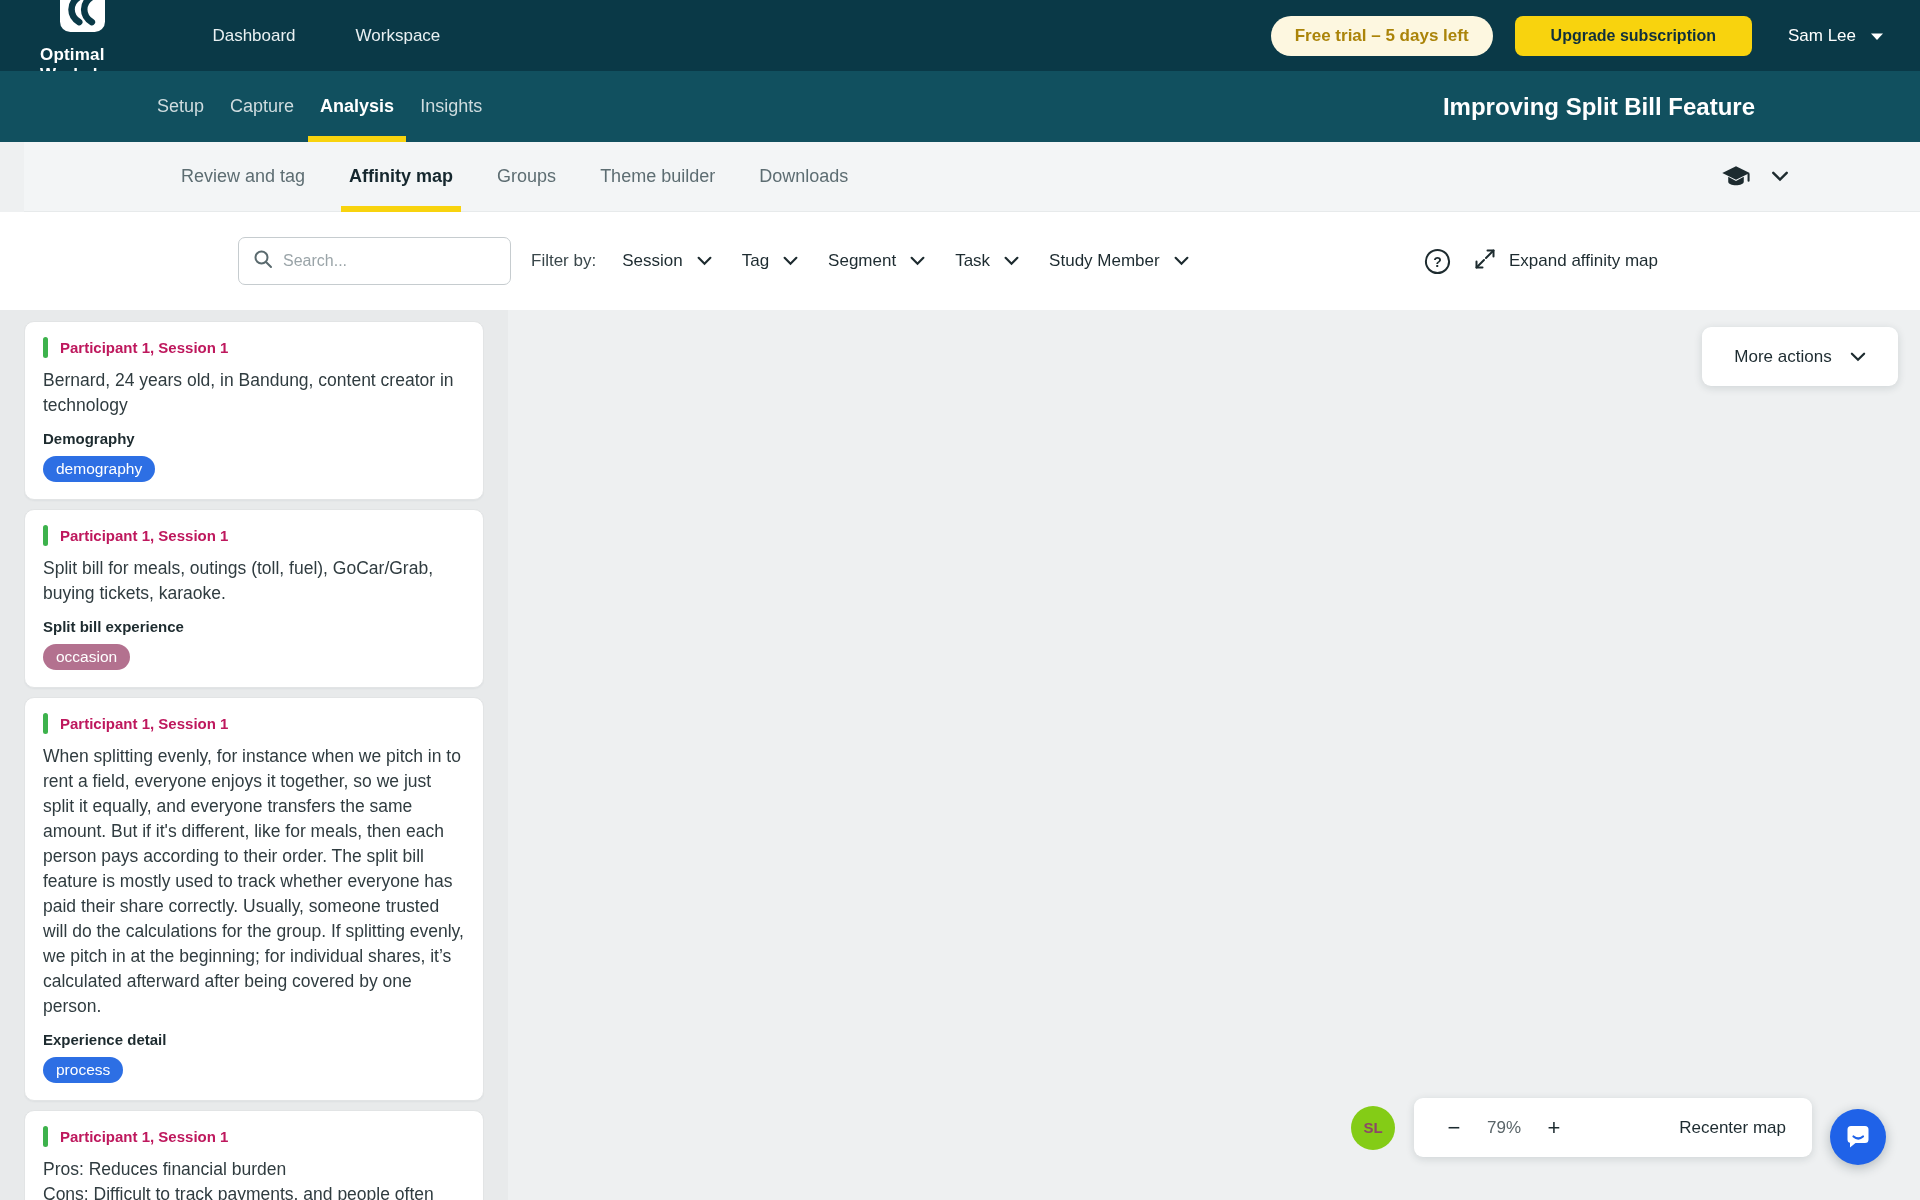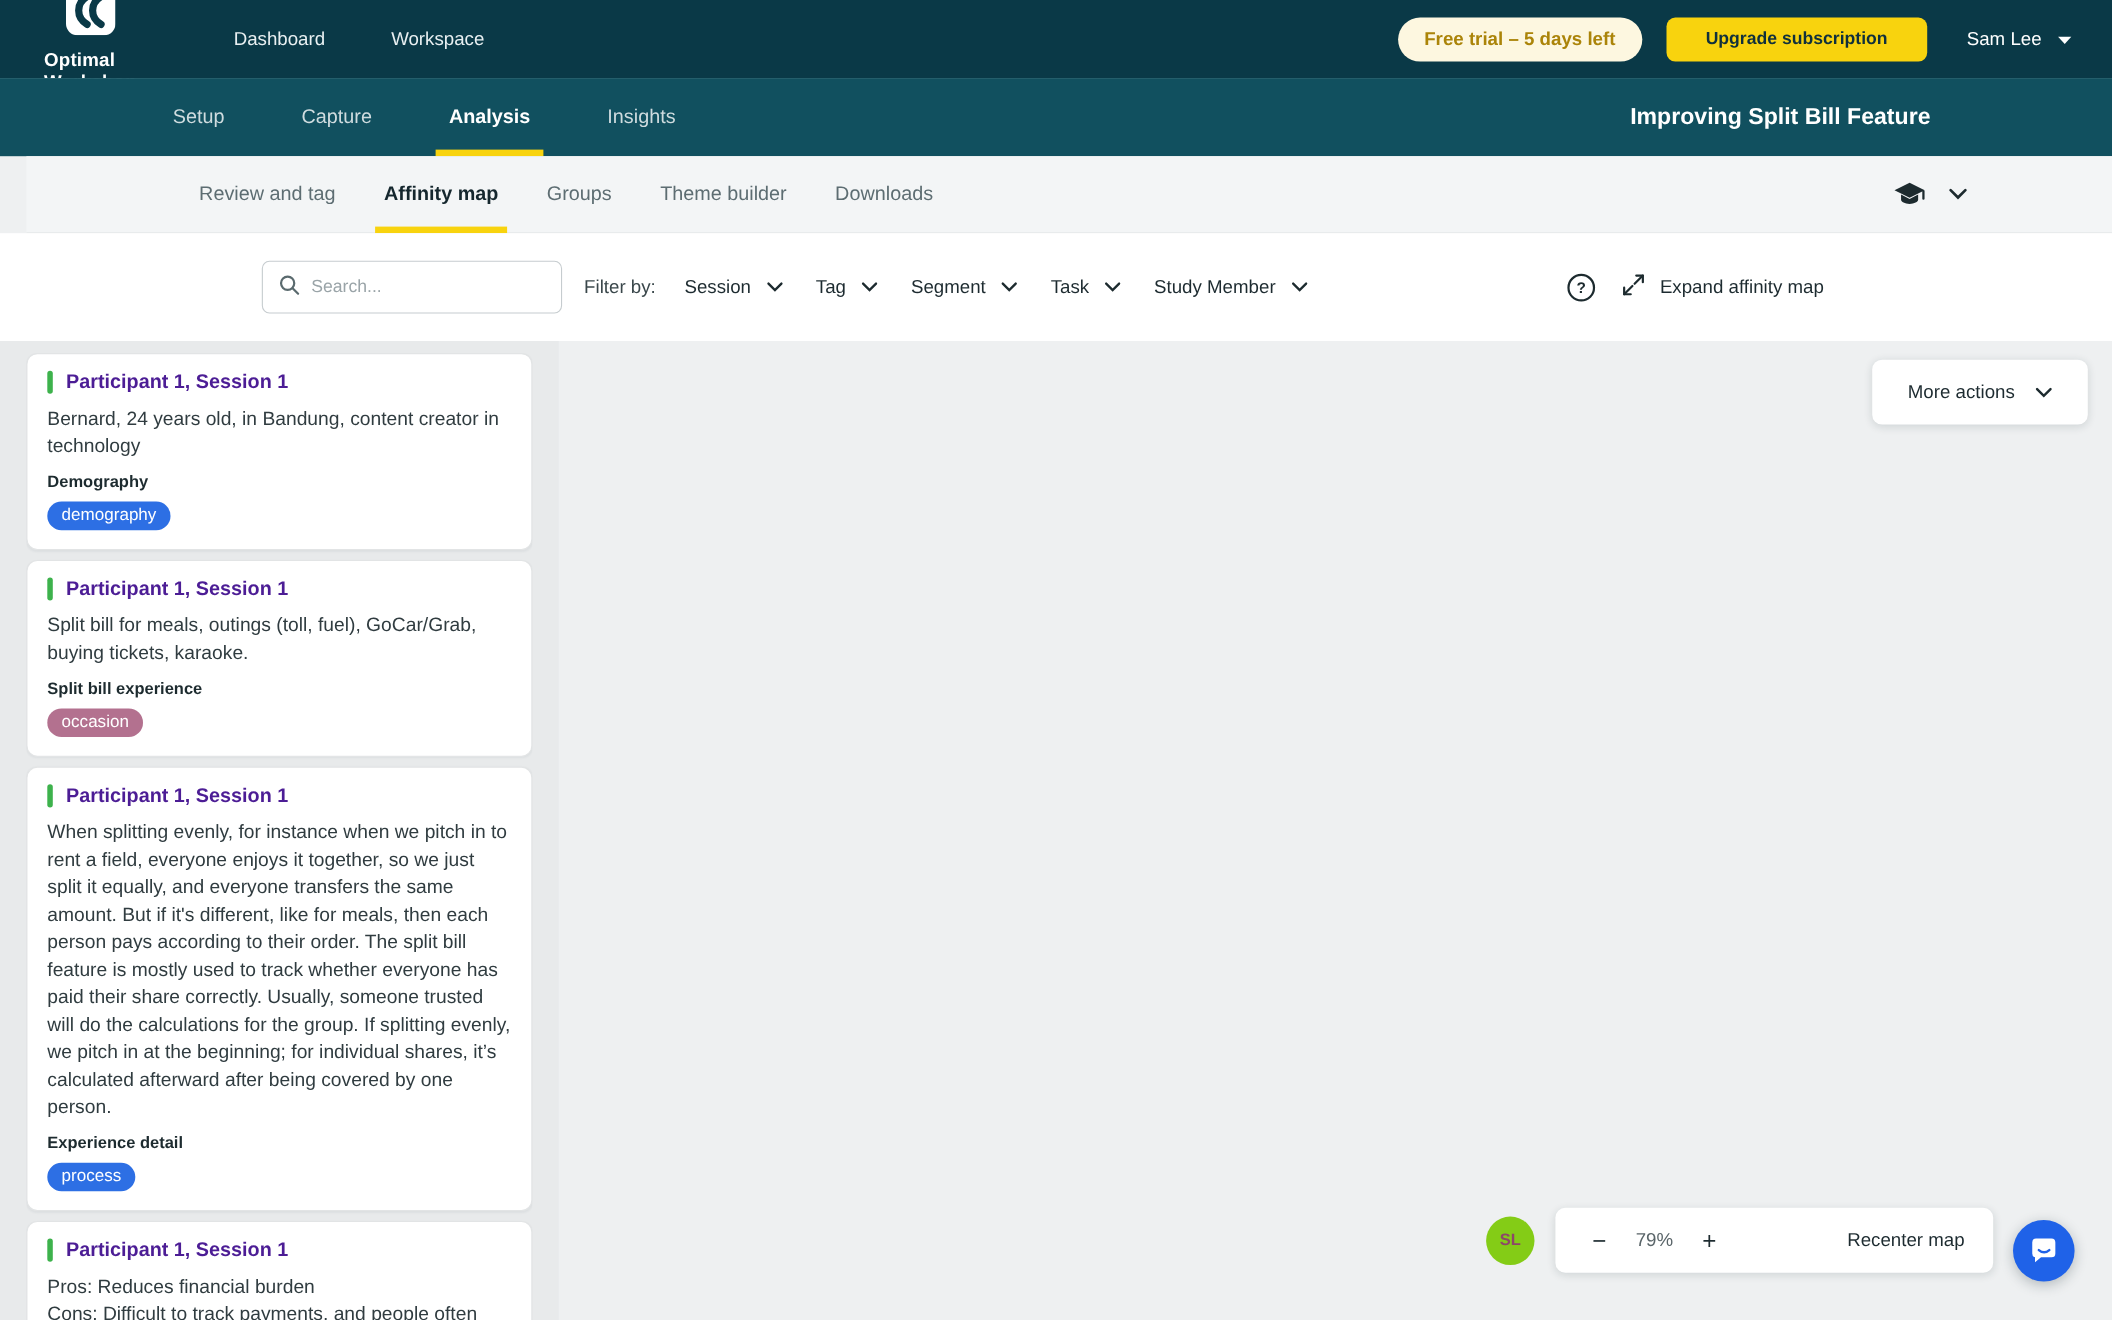--- a/index.html
+++ b/index.html
@@ -18,25 +18,25 @@
   .top-right { margin-left:auto; display:flex; align-items:center; gap:22px; }
   .trial-pill { background:#fdf7e0; color:#ab8409; font-size:17px; font-weight:bold;
     padding:10px 24px; border-radius:22px; }
   .upgrade-btn { background:#f8d30e; color:#10303c; font-size:16px; font-weight:bold;
     padding:11px 36px; border-radius:8px; border:none; cursor:pointer; font-family:inherit; }
   .user-menu { display:flex; align-items:flex-start; gap:14px; color:#ffffff; font-size:17px; cursor:pointer; margin-left:14px; }
 
   
   .projectbar { position:absolute; left:0; top:71px; width:1920px; height:71px;
     background:#11505f; display:flex; align-items:center; padding:0 165px 0 157px; }
-  .proj-tabs { display:flex; gap:70px; height:100%; align-items:flex-start; }
+  .proj-tabs { display:flex; gap:26px; height:100%; align-items:flex-start; }
   .proj-tab { position:relative; color:#cfdcdf; font-size:18px; height:100%; display:flex; align-items:center; cursor:pointer; }
   .proj-tab.active { color:#ffffff; font-weight:bold; }
   .proj-tab.active::after { content:""; position:absolute; left:-12px; right:-12px; bottom:0; height:6px; background:#f8d30e; }
-  .proj-title { margin-left:auto; color:#ffffff; font-size:21px; font-weight:bold; }
+  .proj-title { margin-left:auto; color:#ffffff; font-size:24px; font-weight:bold; }
 
   
   .tabrow { position:absolute; left:0; top:142px; width:1920px; height:70px;
     background:#f3f5f6; display:flex; align-items:center; padding:0 155px 0 157px; border-bottom:1px solid #e7eaeb;margin-left:24px; }
   .sub-tabs { display:flex; gap:44px; height:100%; align-items:center; }
   .sub-tab { position:relative; color:#5d6d72; font-size:18px; height:100%; display:flex; align-items:center; cursor:pointer; }
   .sub-tab.active { color:#15272e; font-weight:bold; }
   .sub-tab.active::after { content:""; position:absolute; left:-8px; right:-8px; bottom:-1px; height:6px; background:#f8d30e; }
   .tabrow-right { margin-left:auto; display:flex; align-items:center; gap:20px; }
   .icon-btn { background:none; border:none; cursor:pointer; display:flex; align-items:center; padding:0; }
@@ -60,21 +60,21 @@
 
   
   .canvas { position:absolute; left:0; top:310px; width:1920px; height:890px; background:#eef0f1; }
   .notes-strip { position:absolute; left:0; top:0; width:508px; height:890px; background:#e8eaeb; }
   .notes-column { position:absolute; left:24px; top:11px; width:460px; height:879px;
     display:flex; flex-direction:column; gap:9px; overflow:hidden; }
   .note-card { background:#ffffff; border:1px solid #e2e4e5; border-radius:10px;
     padding:15px 18px 17px 18px; box-shadow:0 1px 2px rgba(20,40,50,.05); flex:0 0 auto; cursor:grab; }
   .note-head { display:flex; align-items:center; gap:12px; }
   .note-accent { width:5px; height:21px; border-radius:3px; background:#3db24c; flex:0 0 auto; }
-  .note-participant { color:#4c1d95; font-size:18px; font-weight:bold; }
+  .note-participant { color:#be185d; font-size:15px; font-weight:bold; }
   .note-text { margin-top:10px; color:#303c40; font-size:17.5px; line-height:25px; white-space:pre-line; }
   .note-label { margin-top:12px; color:#1d2b2f; font-size:15px; font-weight:bold; }
   .note-tags { margin-top:9px; display:flex; gap:8px; }
   .tag-pill { color:#ffffff; font-size:15.5px; padding:4px 13px; border-radius:15px; }
 
   .more-actions { position:absolute; right:22px; top:17px; width:196px; height:59px;
     background:#ffffff; border:none; border-radius:9px; box-shadow:0 2px 8px rgba(20,40,50,.14);
     display:flex; align-items:center; justify-content:center; gap:18px; cursor:pointer;
     color:#1d2b30; font-size:17px; font-family:inherit; }
 

